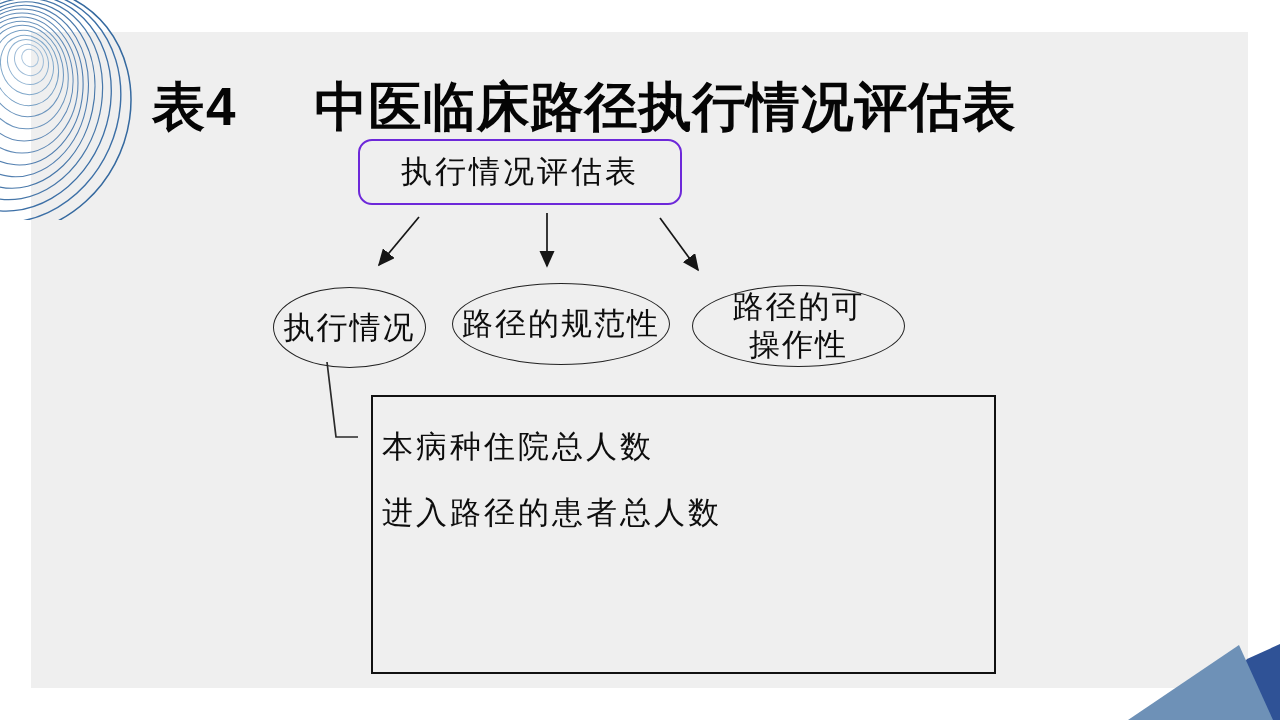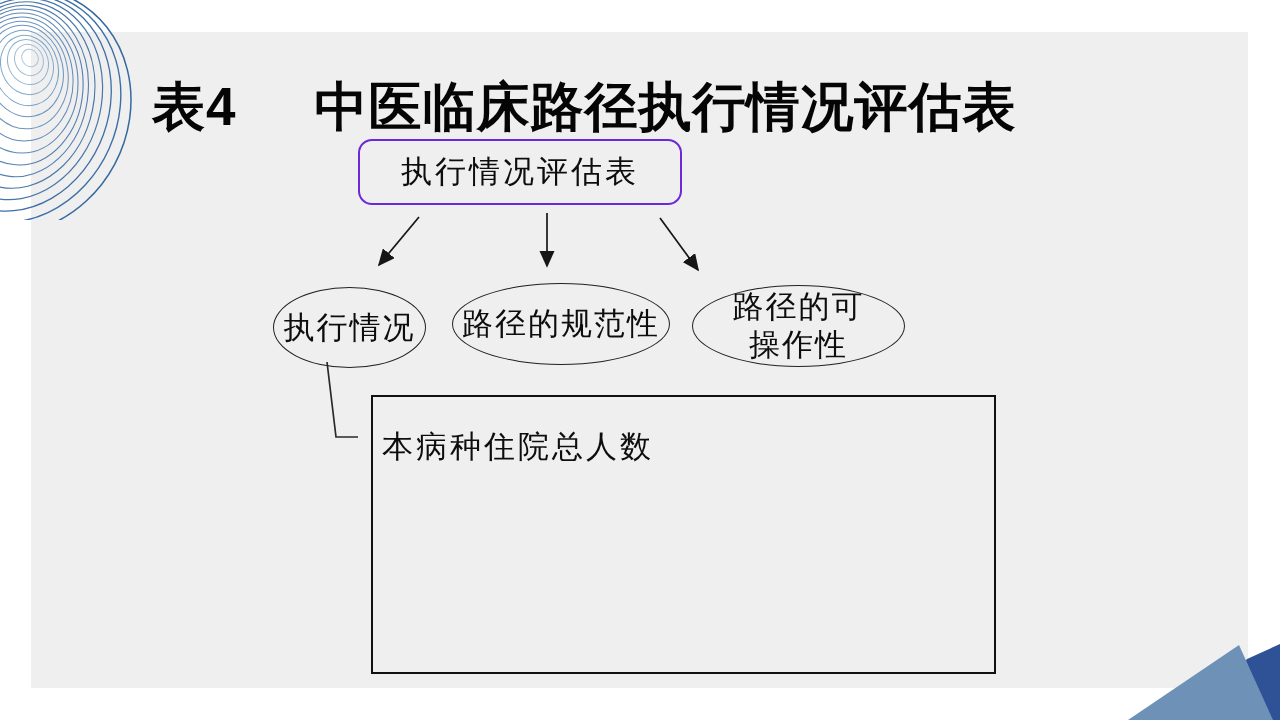--- a/index.html
+++ b/index.html
@@ -151,19 +151,20 @@
   <span>路径的规范性</span>
 </div>
 <div class="ellipse e3">
   <span>路径的可</span>
   <span>操作性</span>
 </div>
 
 <div class="detail-box">
   <ul>
     <li>本病种住院总人数</li>
+    <li>进入路径的患者总人数</li>
   </ul>
 </div>
 
 <svg class="corner-triangles" width="1280" height="720" viewBox="0 0 1280 720" xmlns="http://www.w3.org/2000/svg">
   <polygon points="1247,659 1280,644 1280,720 1200,720" fill="#2f5296"></polygon>
   <polygon points="1128,720 1239,645 1273,720" fill="#6e91b7"></polygon>
 </svg>
 
 </body></html>

